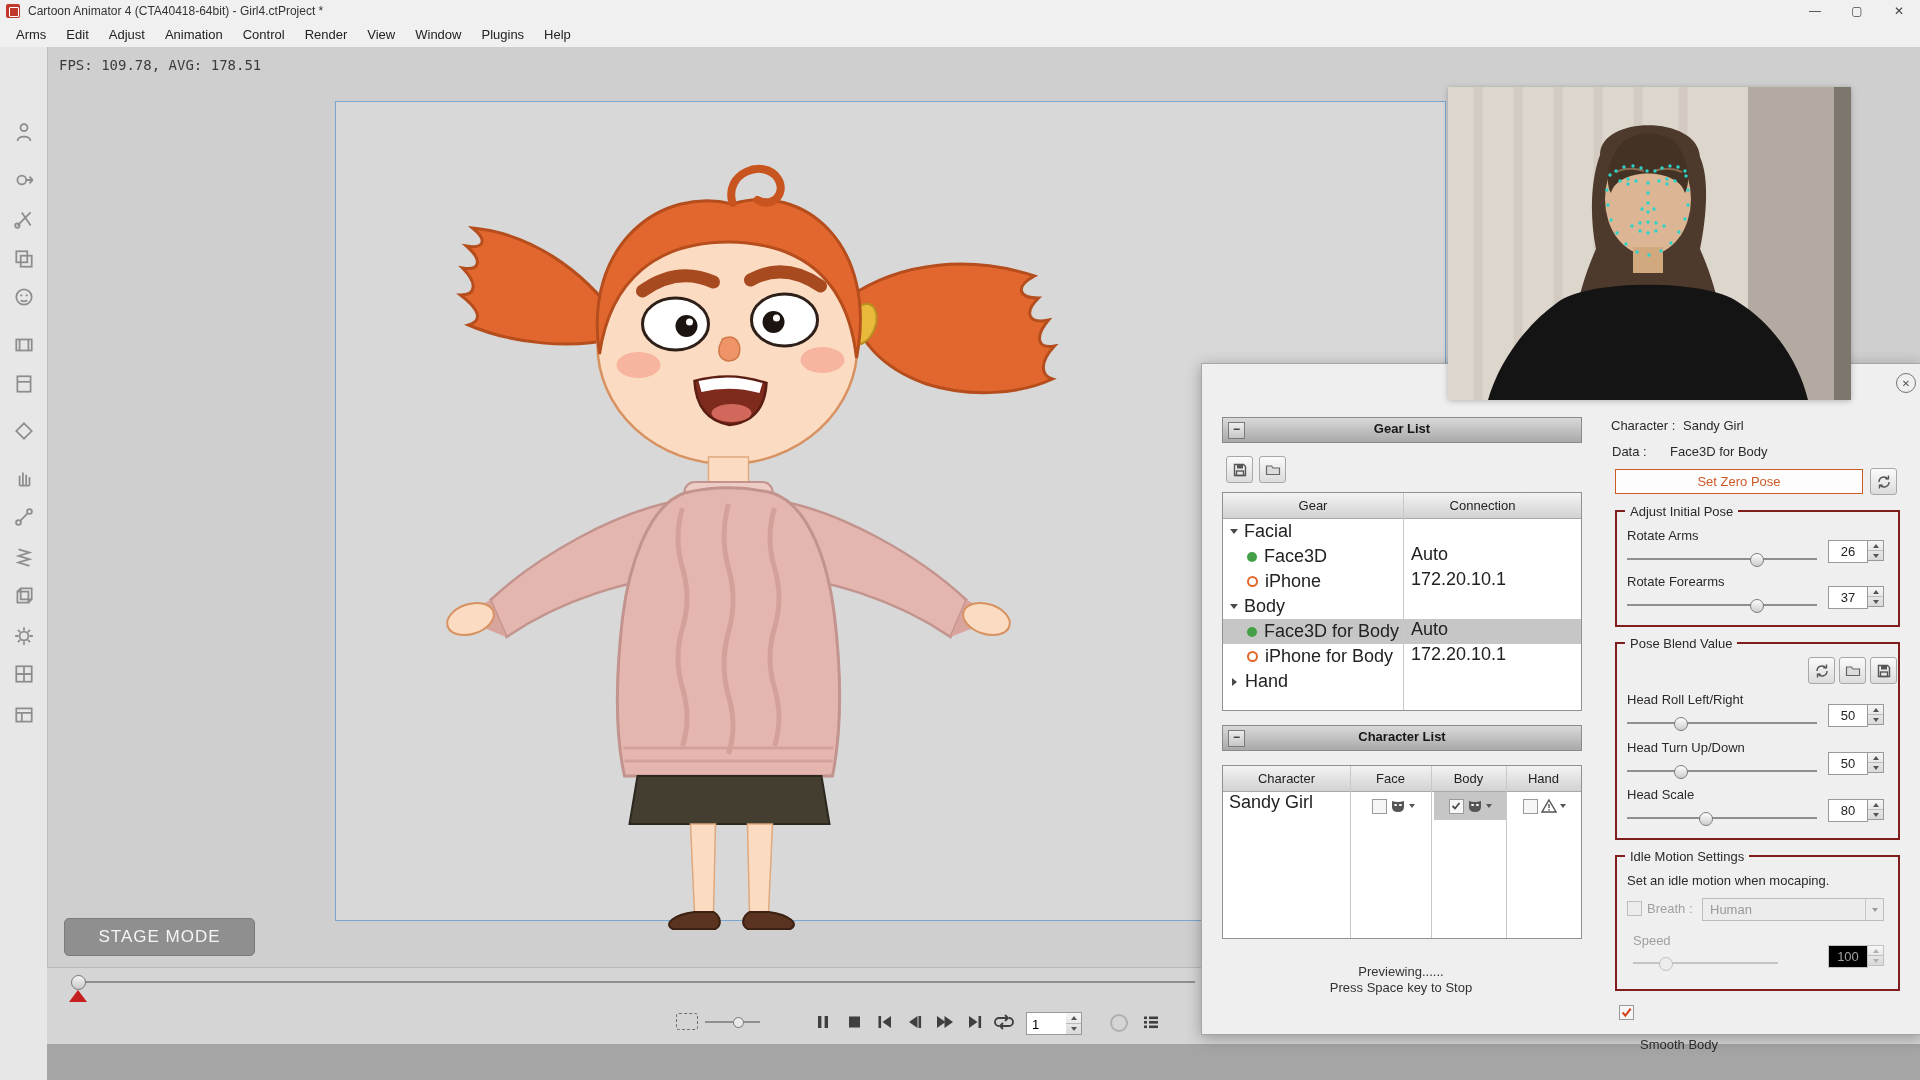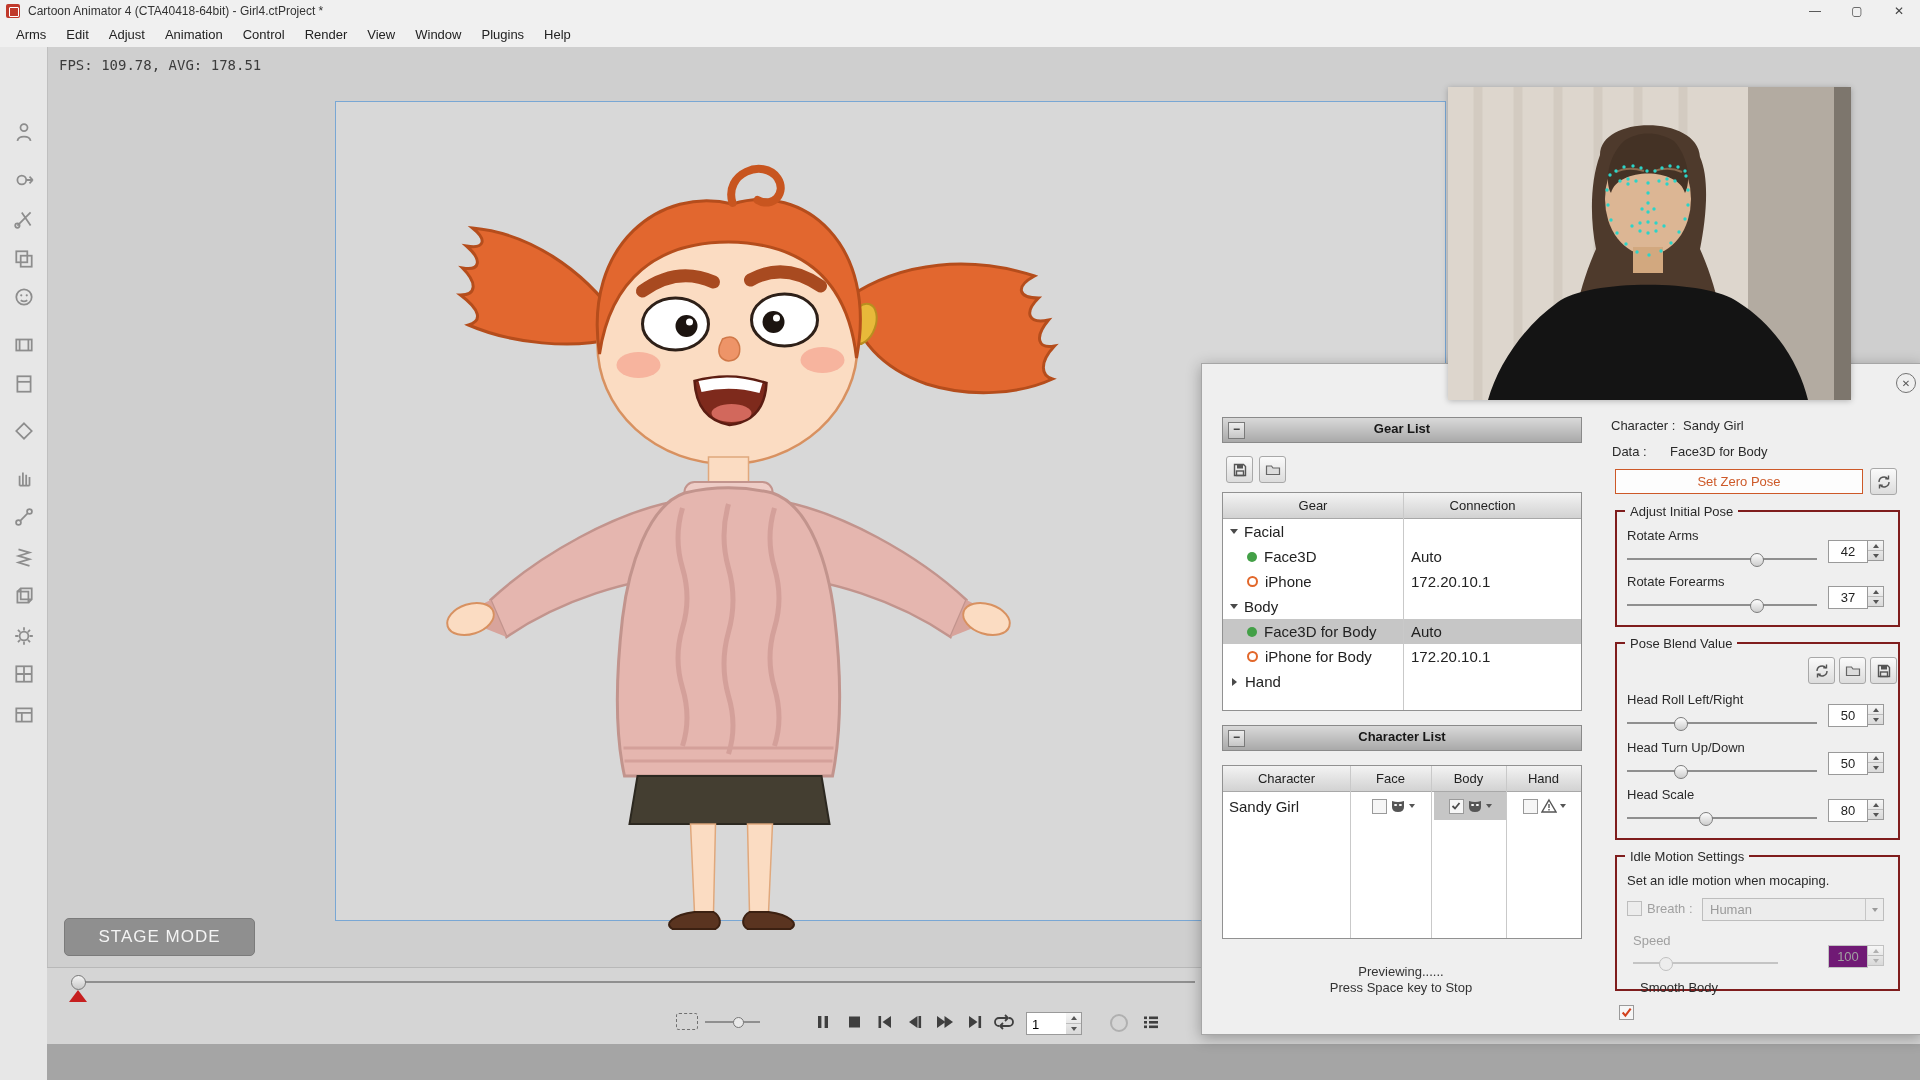--- a/index.html
+++ b/index.html
@@ -43,40 +43,40 @@
   .marquee{left:676px;top:1013px;width:20px;height:15px;border:1.5px dashed #6f6f6f;border-radius:3px}
   .reccircle{left:1110px;top:1014px;width:14px;height:14px;border-radius:50%;border:2px solid #b0b0b0}
   
   .spin{position:absolute;display:flex;height:21px}
   .spin .val{width:38px;height:21px;background:#fff;border:1px solid #9a9a9a;font-size:13px;display:flex;align-items:center;justify-content:center}
   .spin .arrows{width:15px;display:flex;flex-direction:column;border:1px solid #9a9a9a;border-left:none;background:linear-gradient(#f6f6f6,#d9d9d9)}
   .spin .sp{flex:1;display:flex;align-items:center;justify-content:center}
   .spin .sp:first-child{border-bottom:1px solid #bdbdbd}
   .tri-up{width:0;height:0;border-left:3px solid transparent;border-right:3px solid transparent;border-bottom:4px solid #555}
   .tri-dn{width:0;height:0;border-left:3px solid transparent;border-right:3px solid transparent;border-top:4px solid #555}
-  .spin.disabled .val{background:#701a75;color:#a0a0a0;border-color:#c2c2c2}
+  .spin.disabled .val{background:#000000;color:#a0a0a0;border-color:#c2c2c2}
   .spin.disabled .arrows{border-color:#c2c2c2}
   .slider{position:absolute;height:14px}
   .slider .track{position:absolute;left:0;right:0;top:6px;height:2px;background:#8f8f8f}
   .slider .thumb{position:absolute;top:1px;width:12px;height:12px;border-radius:50%;background:linear-gradient(#fdfdfd,#cdcdcd);border:1px solid #7c7c7c;margin-left:-6px}
   .slider.disabled .track{background:#c4c4c4}
   .slider.disabled .thumb{background:#ededed;border-color:#c0c0c0}
   
   .webcam{left:1448px;top:87px;width:403px;height:313px;z-index:40;box-shadow:0 1px 6px rgba(0,0,0,.25)}
   
   .panel{left:1201px;top:363px;width:719px;height:670px;background:#efefef;border:1px solid #a6a6a6;z-index:20;box-shadow:0 3px 14px rgba(0,0,0,.3)}
   .closebtn{left:694px;top:9px;width:18px;height:18px;border:1.4px solid #737373;border-radius:50%;display:flex;align-items:center;justify-content:center;font-size:10px;color:#555}
   .secheader{height:24px;background:linear-gradient(#d9d9d9,#a9a9a9);border:1px solid #8a8a8a;text-align:center;font-weight:bold;font-size:13px;line-height:22px;color:#161616}
   .collapsebox{position:absolute;left:5px;top:4px;width:15px;height:15px;background:linear-gradient(#ededed,#c6c6c6);border:1px solid #7a7a7a;font-size:12px;line-height:12px;text-align:center;color:#333}
   .iconbtn{position:absolute;width:25px;height:25px;border:1px solid #a8a8a8;background:linear-gradient(#fafafa,#dcdcdc);border-radius:3px;display:flex;align-items:center;justify-content:center}
   .iconbtn svg{width:16px;height:16px}
   .ig{fill:none;stroke:#555;stroke-width:1.4}
   .datatable{position:absolute;background:#fff;border:1px solid #919191;overflow:hidden}
   .dt-header{display:flex;height:25px;background:linear-gradient(#f3f3f3,#d2d2d2);border-bottom:1px solid #a8a8a8;font-size:13px;align-items:center}
-  .dt-row{display:flex;height:25px;align-items:center;font-size:15px}
+  .dt-row{display:flex;height:25px;font-size:18px}
   .dt-row.sel{background:#c6c6c6}
   .vline{position:absolute;top:0;bottom:0;width:1px;background:#c9c9c9}
   .gcol1{width:180px;display:flex;align-items:center}
   .gcol2{width:159px;padding-left:8px}
   .centercell{display:flex;align-items:center;justify-content:center}
   .grp-tri{width:0;height:0;border-left:4px solid transparent;border-right:4px solid transparent;border-top:5px solid #4a4a4a;margin:0 6px 0 7px}
   .grp-tri.closed{border-top:4px solid transparent;border-bottom:4px solid transparent;border-left:5px solid #4a4a4a;border-right:none;margin:0 8px 0 9px}
   .dot{width:10px;height:10px;border-radius:50%;margin:0 7px 0 24px}
   .dot.green{background:#43a047}
   .dot.ring{background:transparent;border:2.2px solid #e2672a;width:7px;height:7px}
@@ -480,21 +480,21 @@
         <path class="ig" d="M12.5 1.5v3.2h-3.2"></path>
         <path class="ig" d="M13 8a5 5 0 0 1-9 3"></path>
         <path class="ig" d="M3.5 14.5v-3.2h3.2"></path>
       </svg>
   </div>
 
   <div class="groupbox" style="left:413px;top:146px;width:281px;height:113px">
     <div class="legend">Adjust Initial Pose</div>
     <div class="glabel" style="left:10px;top:16px">Rotate Arms</div>
     <div class="spin" style="left:211px;top:28px">
-      <div class="val">42</div>
+      <div class="val">26</div>
       <div class="arrows">
           <div class="sp">
             <i class="tri-up"></i>
           </div>
           <div class="sp">
             <i class="tri-dn"></i>
           </div>
         </div>
     </div>
     <div class="slider" style="left:10px;top:40px;width:190px">
@@ -618,21 +618,21 @@
         <div class="track"></div>
         <div class="thumb" style="left:22%"></div>
       </div>
   </div>
 
   <span class="ckbx" style="position:absolute;left:417px;top:641px">
     <svg width="11" height="11" viewBox="0 0 10 10">
         <path d="M1.5 5 4 7.8 8.8 1.5" fill="none" stroke="#d2421e" stroke-width="1.9"></path>
       </svg>
   </span>
-  <div class="glabel" style="left:438px;top:616px">Smooth Body</div>
+  <div class="glabel" style="left:438px;top:673px">Smooth Body</div>
 </div>
 
 <div class="a webcam">
   <svg width="403" height="313" viewBox="0 0 403 313">
     <rect width="403" height="313" fill="#d7d0c7"></rect>
     <rect width="300" height="313" fill="#ddd6cd"></rect>
     <path d="M30 0v313 M70 0v313 M110 0v313 M150 0v313 M190 0v313 M235 0v313" stroke="#cdc5ba" stroke-width="9" opacity="0.6"></path>
     <rect x="300" width="103" height="313" fill="#b3aba1"></rect>
     <rect x="386" width="17" height="313" fill="#7d766d"></rect>
     <g>

